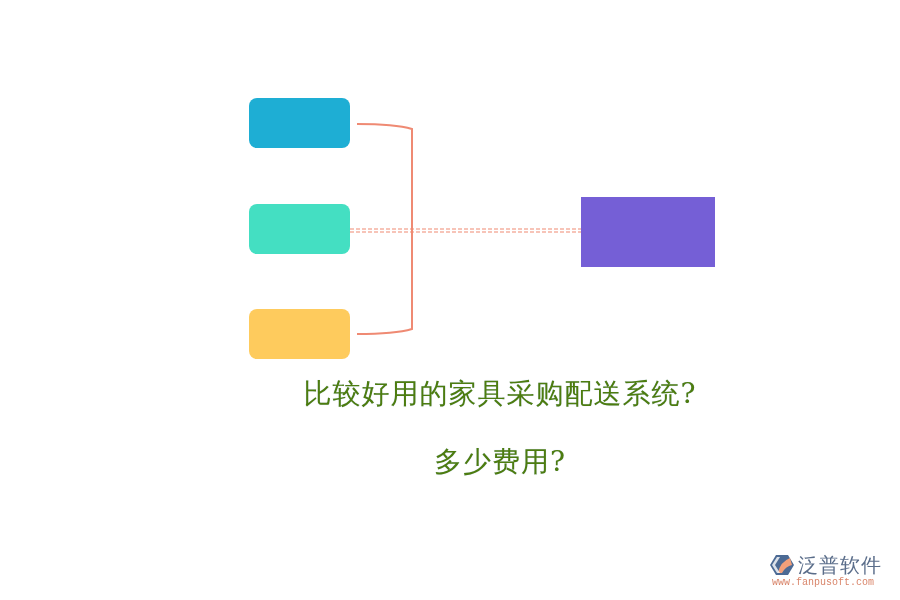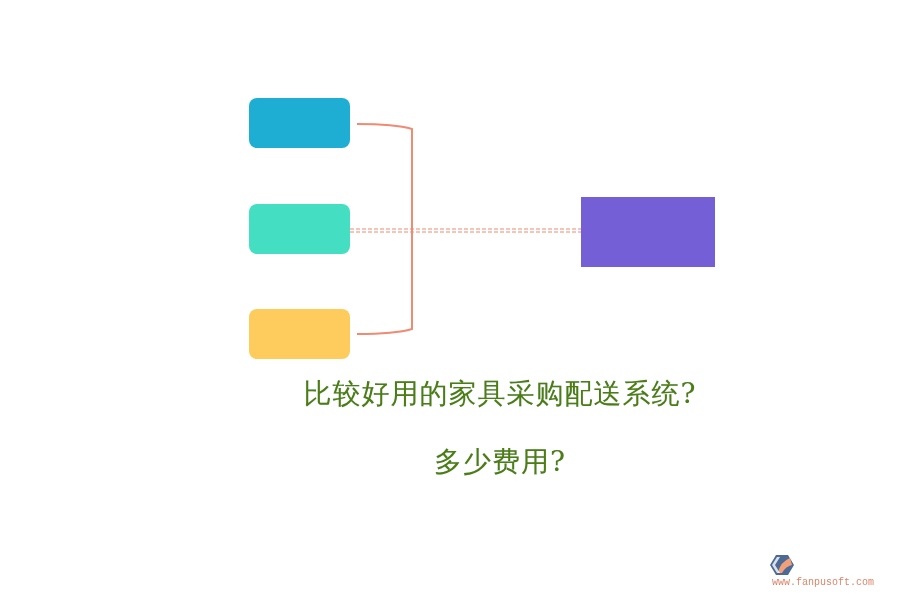--- a/index.html
+++ b/index.html
@@ -28,14 +28,15 @@
 
 <div class="title" style="top:375px;">比较好用的家具采购配送系统?</div>
 <div class="title" style="top:434px;margin-top:9px;">多少费用?</div>
 
 <div class="logo">
   <svg width="28" height="22" viewBox="0 0 28 22" style="position:absolute; left:0; top:2px;">
     <polygon points="8,1 20,1 26,11 20,21 8,21 2,11" fill="#4c6a94"></polygon>
     <path d="M10 19 Q12 8 22 4 L24 11 Q18 12 14 19 Z" fill="#f2a07a"></path>
     <path d="M4 11 L9 3 L12 3 L7 11 L12 19 L9 19 Z" fill="#ffffff" opacity="0.8"></path>
   </svg>
+  <span class="logo-text">泛普软件</span>
   <span class="logo-url">www.fanpusoft.com</span>
 </div>
 
 </body></html>

